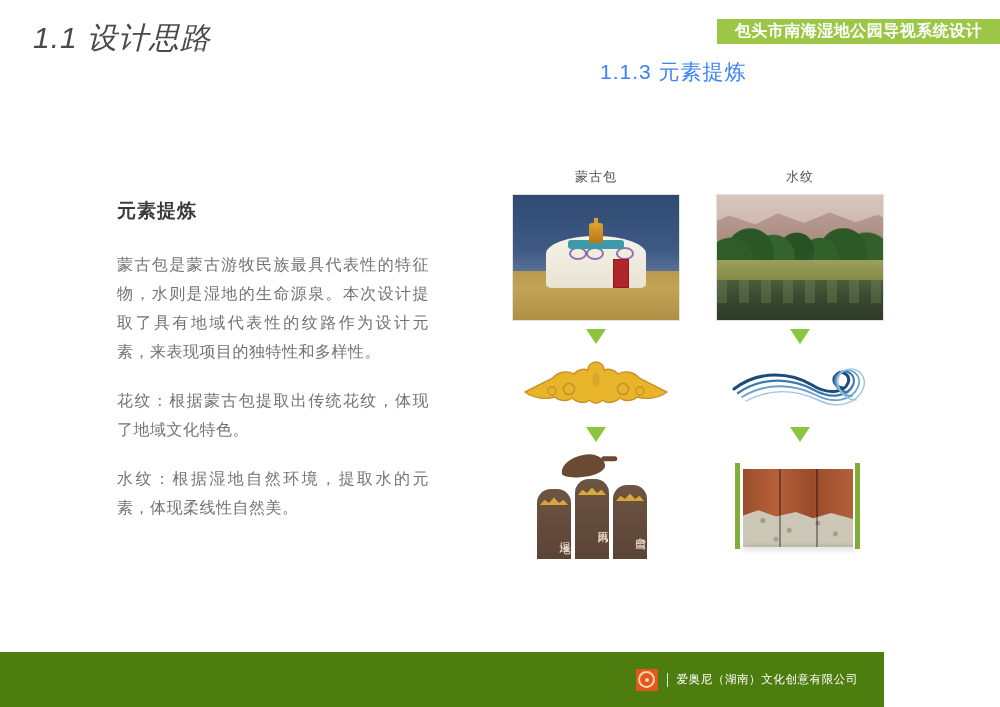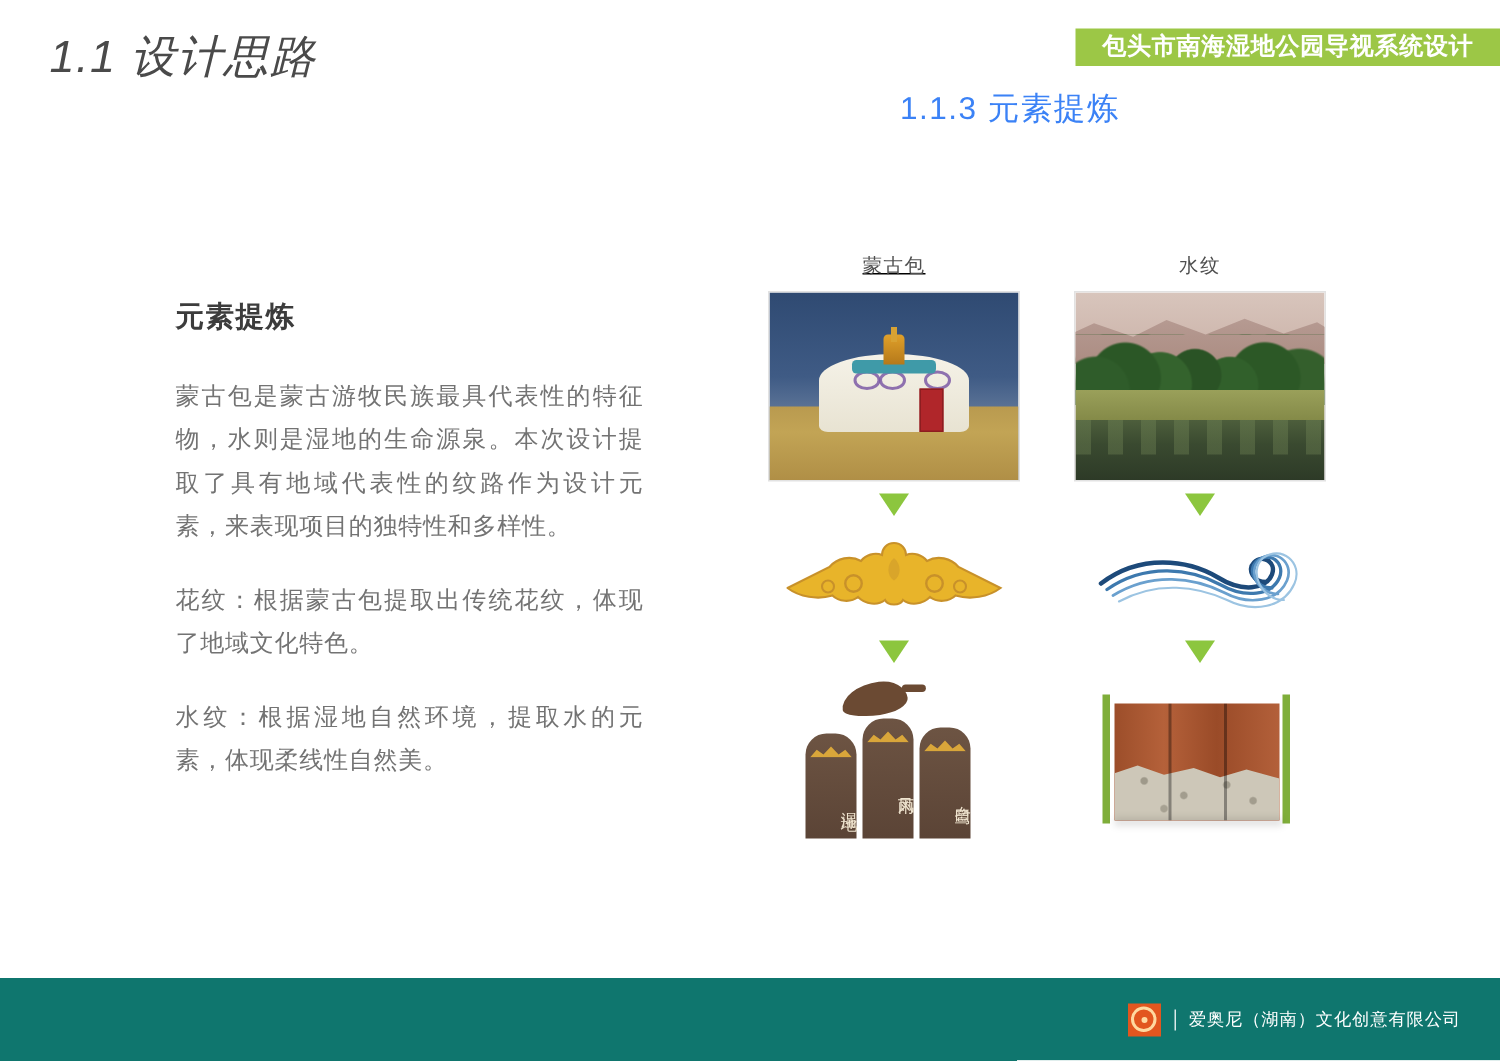--- a/index.html
+++ b/index.html
@@ -42,21 +42,21 @@
     font-size:19px;font-weight:700;color:#3c3c3c;margin:0 0 26px 0;letter-spacing:1px;
   }
   .body-par{
     font-size:16px;color:#737373;line-height:29px;margin:0 0 20px 0;
     text-align:justify;letter-spacing:.5px;
   }
   .body-par:last-child{margin-bottom:4px;}
 
   
   .col{position:absolute;width:168px;}
-  .col-a{left:512px;top:168px;text-decoration:underline;}
+  .col-a{left:512px;top:168px;}
   .col-b{left:716px;top:168px;}
   .col-label{
     text-align:center;font-size:13px;color:#4f4f4f;margin-bottom:8px;letter-spacing:1px;
   }
   .photo{
     width:168px;height:127px;border:1px solid #e2e2e2;box-sizing:border-box;overflow:hidden;position:relative;
   }
   .arrow{
     width:100%;height:30px;display:flex;align-items:center;justify-content:center;
   }
@@ -196,21 +196,21 @@
   }
   .mat-rail.l{left:10px;}
   .mat-rail.r{left:130px;}
   .mat-shadow{
     position:absolute;left:18px;bottom:8px;width:112px;height:6px;
     background:rgba(0,0,0,.10);filter:blur(2px);
   }
 
   
   .footer{
-    position:absolute;left:0;bottom:0;width:1000px;height:55px;background:#0f766e;
+    position:absolute;left:0;bottom:0;width:884px;height:55px;background:#4d7c0f;
   }
   .footer-inner{
     position:absolute;right:26px;top:50%;transform:translateY(-50%);
     display:flex;align-items:center;gap:9px;
   }
   .logo-mark{
     width:22px;height:22px;background:#e2561f;
     display:flex;align-items:center;justify-content:center;position:relative;
   }
   .logo-mark .ring{

